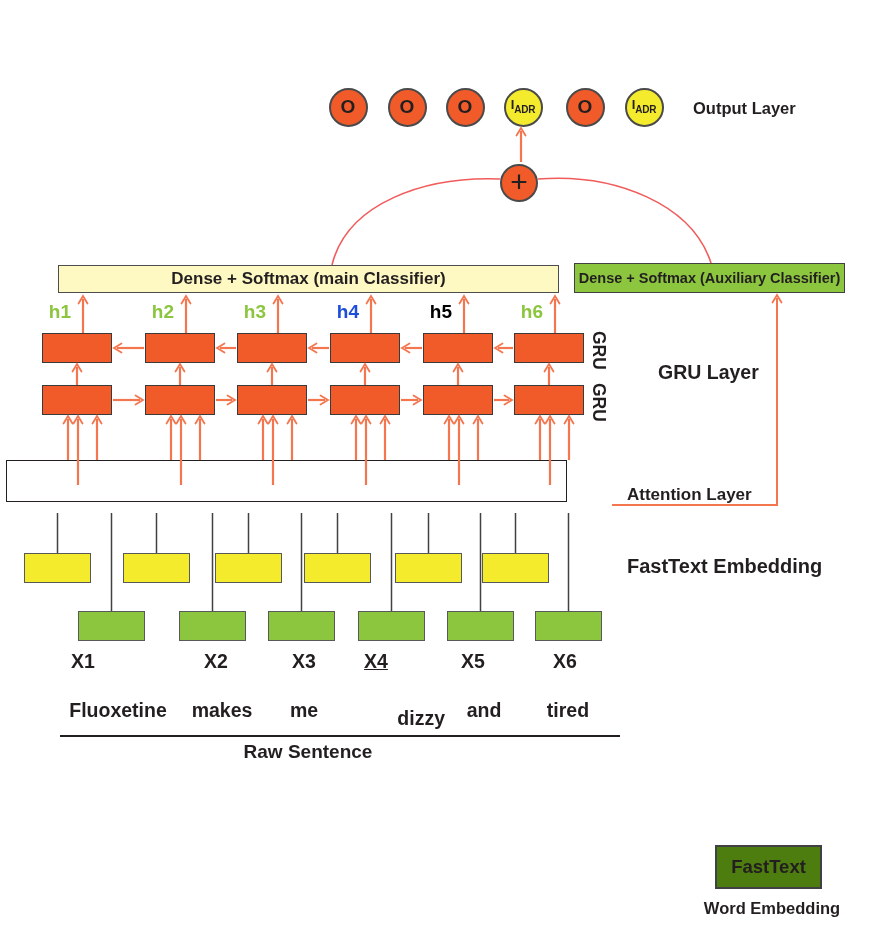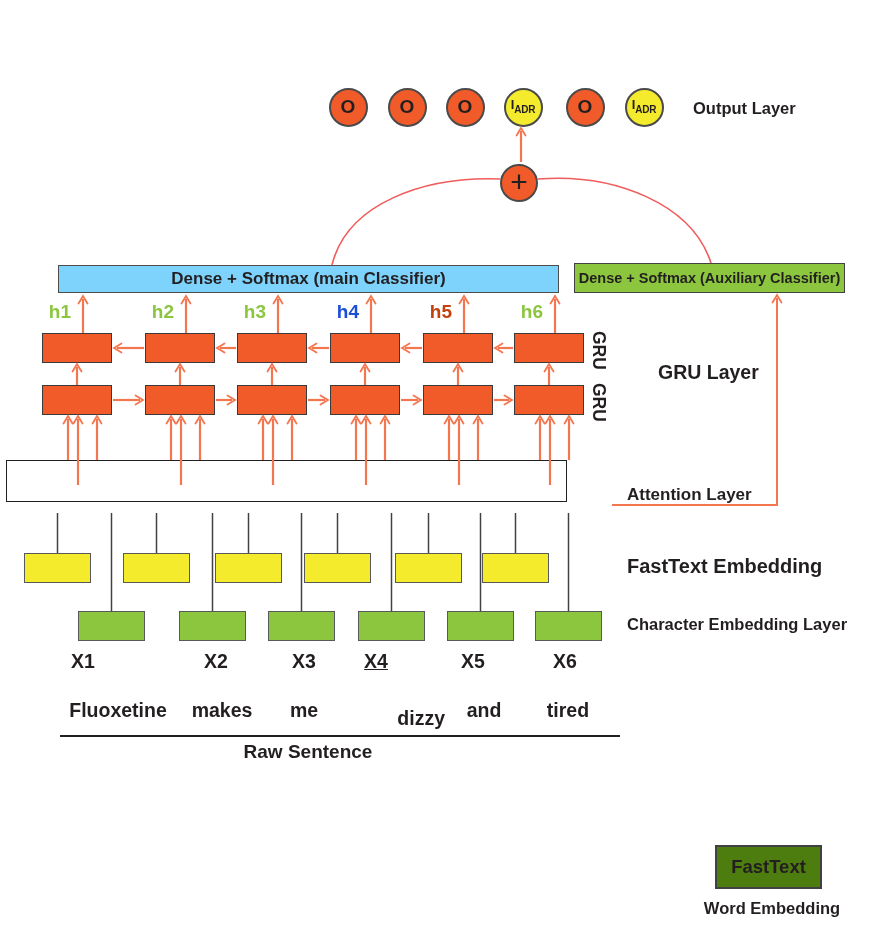--- a/index.html
+++ b/index.html
@@ -72,34 +72,33 @@
       <line x1="428.5" y1="513" x2="428.5" y2="553" stroke="#414042" stroke-width="1.5" marker-end="none"></line>
       <line x1="515.5" y1="513" x2="515.5" y2="553" stroke="#414042" stroke-width="1.5" marker-end="none"></line>
       <line x1="111.5" y1="513" x2="111.5" y2="611" stroke="#414042" stroke-width="1.5" marker-end="none"></line>
       <line x1="212.5" y1="513" x2="212.5" y2="611" stroke="#414042" stroke-width="1.5" marker-end="none"></line>
       <line x1="301.5" y1="513" x2="301.5" y2="611" stroke="#414042" stroke-width="1.5" marker-end="none"></line>
       <line x1="391.5" y1="513" x2="391.5" y2="611" stroke="#414042" stroke-width="1.5" marker-end="none"></line>
       <line x1="480.5" y1="513" x2="480.5" y2="611" stroke="#414042" stroke-width="1.5" marker-end="none"></line>
       <line x1="568.5" y1="513" x2="568.5" y2="611" stroke="#414042" stroke-width="1.5" marker-end="none"></line>
     </svg>
 
-  <div class="bx" id="main-classifier" style="left: 58px; top: 265px; width: 501px; height: 28px; display: flex; align-items: center; background: #7dd3fc;">
+  <div class="bx" id="main-classifier" style="left: 58px; top: 265px; width: 501px; height: 28px; display: flex; align-items: center; background: #fef9c3;">
     <div class="boxtext" style="font-size:17px;">Dense + Softmax (main Classifier)</div>
   </div>
   <div class="bx" id="aux-classifier" style="left: 574px; top: 263px; width: 271px; height: 30px; display: flex; align-items: center; border-width: 1.8px; border-color: rgb(65, 64, 66); background: rgb(140, 198, 62);">
     <div class="boxtext" style="font-size:14.5px;">Dense + Softmax (Auxiliary Classifier)</div>
   </div>
 
   <div class="bx" style="left:6px;top:460px;width:561px;height:42px;background:#fff;border-color:#231f20;border-width:1.6px;z-index:2;"></div>
 
   <div class="lbl" style="left:693px;top:99px;font-size:16.5px;">Output Layer</div>
   <div class="lbl" style="left:658px;top:361px;font-size:19.5px;">GRU Layer</div>
   <div class="lbl" style="left:627px;top:485px;font-size:17px;">Attention Layer</div>
   <div class="lbl" style="left:627px;top:555px;font-size:20px;">FastText Embedding</div>
-  <div class="lbl" style="left:627px;top:615px;font-size:16.5px;">Character Embedding Layer</div>
 
   <div class="lbl" style="left:588px;top:331px;height:38px;writing-mode:vertical-rl;font-size:17.5px;letter-spacing:0px;">GRU</div>
   <div class="lbl" style="left:588px;top:383px;height:38px;writing-mode:vertical-rl;font-size:17.5px;letter-spacing:0px;">GRU</div>
 
   <div class="abs" style="left:60px;top:735px;width:560px;border-top:2px solid #231f20;"></div>
   <div class="lbl" style="left:208px;top:741px;width:200px;text-align:center;font-size:19px;">Raw Sentence</div>
 
   <div class="bx" style="left: 715px; top: 845px; width: 107px; height: 44px; border-width: 2px; border-color: rgb(65, 64, 66); display: flex; align-items: center; background: #4d7c0f;">
     <div class="boxtext" style="font-size:18.5px;">FastText</div>
   </div>
@@ -122,21 +121,21 @@
     <div style="position: absolute; left: 624.5px; top: 87.5px; width: 39px; height: 39px; box-sizing: border-box; border: 2px solid rgb(74, 74, 74); border-radius: 50%; background: rgb(245, 235, 45); display: flex; align-items: center; justify-content: center;">
       <span style="font-weight: 700; font-size: 13px; line-height: 10px;"><span style="font-size: 13px; vertical-align: 4px;">I</span><span style="font-size: 10px; letter-spacing: -0.2px;">ADR</span></span>
     </div>
     <div style="position: absolute; left: 500px; top: 164px; width: 38px; height: 38px; box-sizing: border-box; border: 2px solid rgb(74, 74, 74); border-radius: 50%; background: rgb(241, 90, 41); display: flex; align-items: center; justify-content: center;">
       <span style="font-weight: 500; font-size: 30px; margin-top: -3px;">+</span>
     </div>
     <div style="position: absolute; left: 23px; top: 301px; width: 48px; text-align: right; color: rgb(140, 198, 63); font-weight: 600; font-size: 19px;">h1</div>
     <div style="position: absolute; left: 126px; top: 301px; width: 48px; text-align: right; color: rgb(140, 198, 63); font-weight: 600; font-size: 19px;">h2</div>
     <div style="position: absolute; left: 218px; top: 301px; width: 48px; text-align: right; color: rgb(140, 198, 63); font-weight: 600; font-size: 19px;">h3</div>
     <div style="position: absolute; left: 311px; top: 301px; width: 48px; text-align: right; color: #1d4ed8; font-weight: 600; font-size: 19px;">h4</div>
-    <div style="position: absolute; left: 404px; top: 301px; width: 48px; text-align: right; color: #c2410c; font-weight: 600; font-size: 19px;">h5</div>
+    <div style="position: absolute; left: 404px; top: 301px; width: 48px; text-align: right; color: #000000; font-weight: 600; font-size: 19px;">h5</div>
     <div style="position: absolute; left: 495px; top: 301px; width: 48px; text-align: right; color: rgb(140, 198, 63); font-weight: 600; font-size: 19px;">h6</div>
     <div style="position: absolute; left: 42px; top: 333px; width: 70px; height: 30px; box-sizing: border-box; border: 1.6px solid rgb(58, 58, 58); background: rgb(241, 90, 41); z-index: 4;"></div>
     <div style="position: absolute; left: 145px; top: 333px; width: 70px; height: 30px; box-sizing: border-box; border: 1.6px solid rgb(58, 58, 58); background: rgb(241, 90, 41); z-index: 4;"></div>
     <div style="position: absolute; left: 237px; top: 333px; width: 70px; height: 30px; box-sizing: border-box; border: 1.6px solid rgb(58, 58, 58); background: rgb(241, 90, 41); z-index: 4;"></div>
     <div style="position: absolute; left: 330px; top: 333px; width: 70px; height: 30px; box-sizing: border-box; border: 1.6px solid rgb(58, 58, 58); background: rgb(241, 90, 41); z-index: 4;"></div>
     <div style="position: absolute; left: 423px; top: 333px; width: 70px; height: 30px; box-sizing: border-box; border: 1.6px solid rgb(58, 58, 58); background: rgb(241, 90, 41); z-index: 4;"></div>
     <div style="position: absolute; left: 514px; top: 333px; width: 70px; height: 30px; box-sizing: border-box; border: 1.6px solid rgb(58, 58, 58); background: rgb(241, 90, 41); z-index: 4;"></div>
     <div style="position: absolute; left: 42px; top: 385px; width: 70px; height: 30px; box-sizing: border-box; border: 1.6px solid rgb(58, 58, 58); background: rgb(241, 90, 41); z-index: 4;"></div>
     <div style="position: absolute; left: 145px; top: 385px; width: 70px; height: 30px; box-sizing: border-box; border: 1.6px solid rgb(58, 58, 58); background: rgb(241, 90, 41); z-index: 4;"></div>
     <div style="position: absolute; left: 237px; top: 385px; width: 70px; height: 30px; box-sizing: border-box; border: 1.6px solid rgb(58, 58, 58); background: rgb(241, 90, 41); z-index: 4;"></div>

